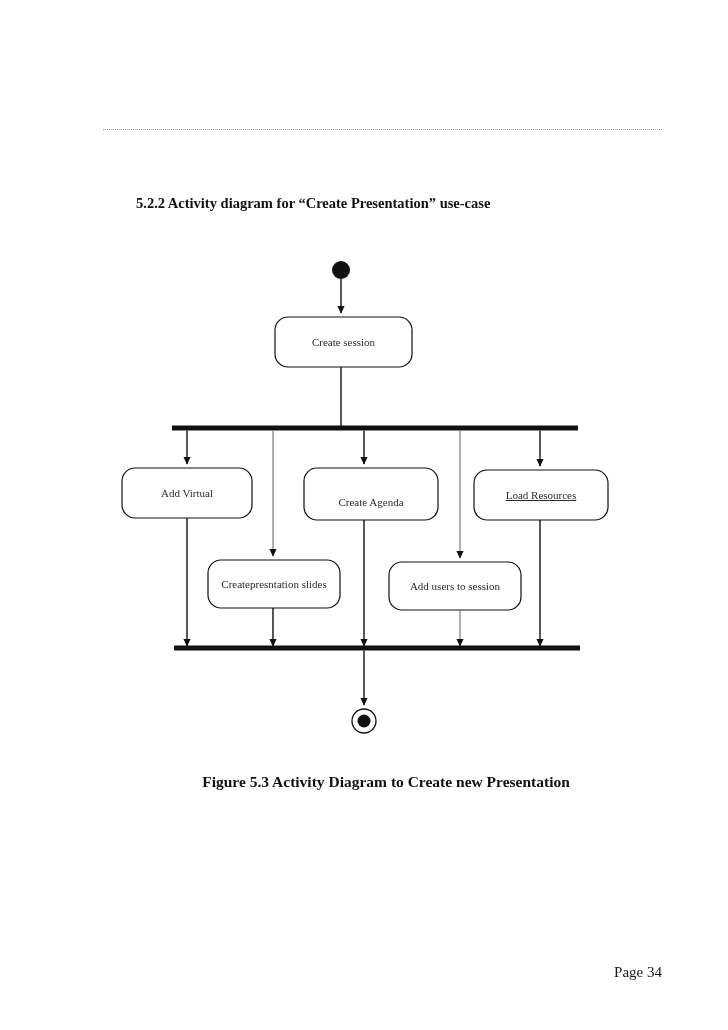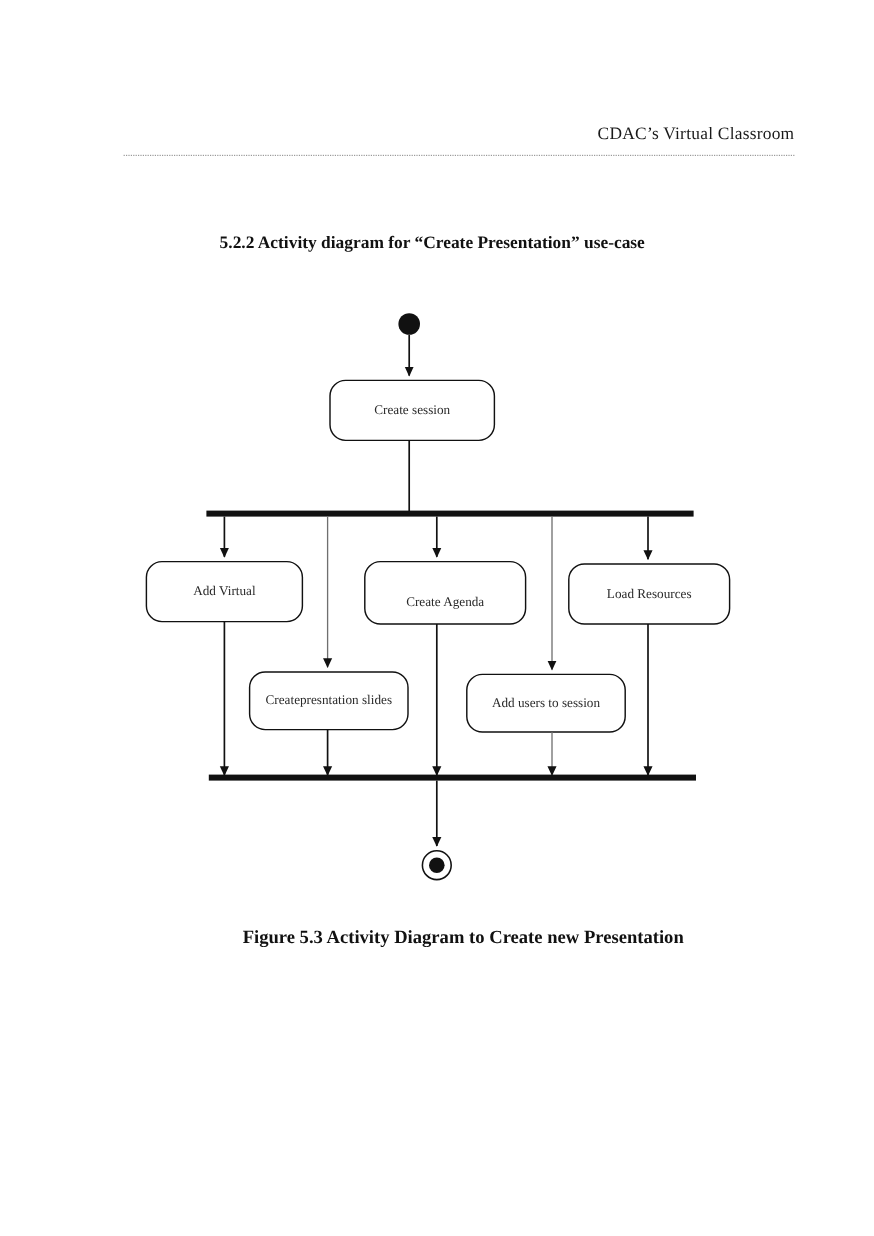--- a/index.html
+++ b/index.html
@@ -41,21 +41,20 @@
 
   
   #section-heading {
     position: absolute;
     left: 136px;
     top: 195px;
     font-size: 14.5px;
     font-weight: bold;
     color: #111111;
     white-space: nowrap;
-    margin-left: 47px;
   }
 
   
   #figure-caption {
     position: absolute;
     left: 136px;
     top: 773px;
     width: 500px;
     text-align: center;
     font-size: 15.5px;
@@ -100,21 +99,20 @@
     line-height: 1.18;
     pointer-events: none;
   }
   .node-label span { display: block; }
 </style>
 </head>
 <body>
 
 <div id="page">
 
-  <div id="header-title">CDAC’s Virtual Classroom</div>
   <div id="header-rule"></div>
 
   <div id="section-heading">5.2.2 Activity diagram for “Create Presentation” use-case</div>
 
   <div id="diagram">
     <svg width="728" height="1030" viewBox="0 0 728 1030" xmlns="http://www.w3.org/2000/svg">
       <defs>
         <marker id="arrowhead" markerWidth="9" markerHeight="9" refX="7.5" refY="4.2" orient="auto" markerUnits="userSpaceOnUse">
           <path d="M0,0.4 L8.2,4.2 L0,8 z" fill="#111111"></path>
         </marker>
@@ -160,30 +158,31 @@
     </div>
 
     <div class="node-label" style="left:122px; top:468px; width:130px; height:50px;">
       <span>Add Virtual</span>
     </div>
 
     <div class="node-label" style="left:304px; top:468px; width:134px; height:68px;align-items:center;">
       <span>Create Agenda</span>
     </div>
 
-    <div class="node-label" style="left:474px; top:470px; width:134px; height:50px;">
+    <div class="node-label" style="left:474px; top:470px; width:134px; height:50px;text-decoration:underline;">
       <span>Load Resources</span>
     </div>
 
     <div class="node-label" style="left:208px; top:560px; width:132px; height:48px; ">
       <span>Create</span>
       <span>presntation slides</span>
     </div>
 
     <div class="node-label" style="left:389px; top:562px; width:132px; height:48px;text-align:center;">
       <span>Add users to session</span>
     </div>
   </div>
 
   <div id="figure-caption">Figure 5.3 Activity Diagram to Create new Presentation</div>
 
+  <div id="footer-page">Page 34</div>
 
 </div>
 
 </body></html>

